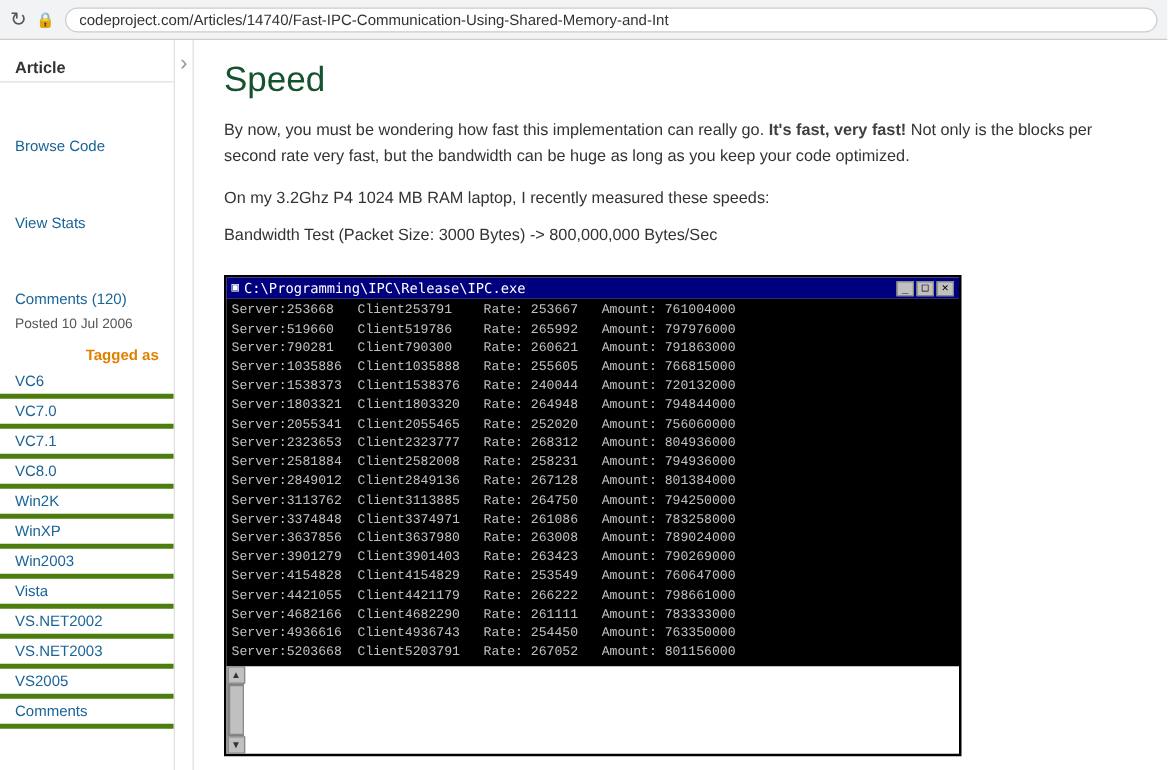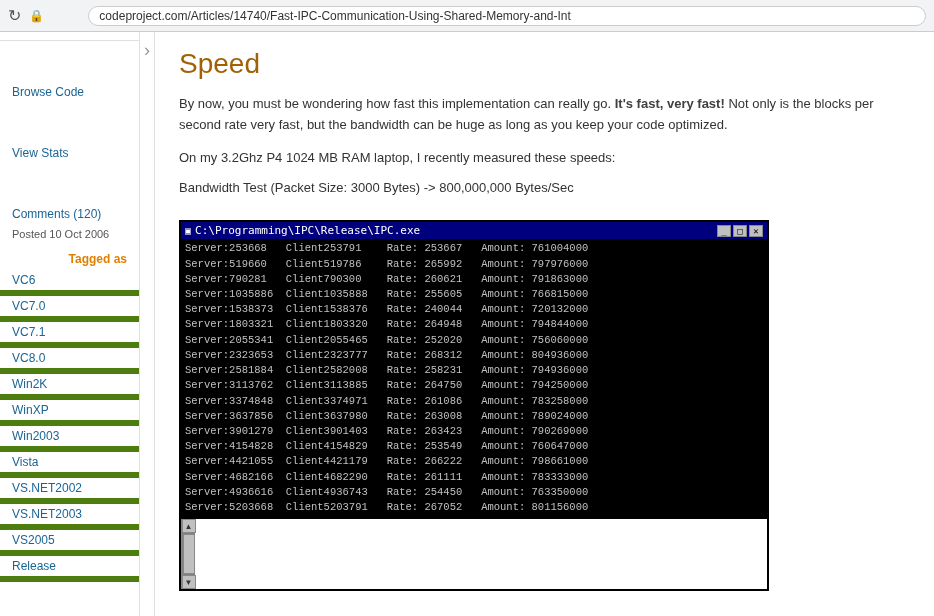--- a/index.html
+++ b/index.html
@@ -6,50 +6,50 @@
     body { font-family: Arial, sans-serif; font-size: 13px; color: #333; background: #fff; display: flex; flex-direction: column; height: 616px; overflow: hidden; }
 
     .browser-bar {
       display: flex; align-items: center; background: #f1f3f4; border-bottom: 1px solid #ccc;
       padding: 4px 8px; gap: 8px; height: 32px;
     }
     .refresh-icon { color: #555; font-size: 16px; cursor: pointer; }
     .lock-icon { color: #555; font-size: 12px; }
     .url-bar {
       flex: 1; background: #fff; border: 1px solid #ccc; border-radius: 12px;
-      padding: 2px 10px; font-size: 12px; color: #333; margin-left: 36px;
+      padding: 2px 10px; font-size: 12px; color: #333;
     }
 
     .page-layout { display: flex; flex: 1; overflow: hidden; }
 
     .sidebar {
       width: 140px; min-width: 140px; border-right: 1px solid #e0e0e0;
       padding: 8px 0; overflow-y: auto; background: #fff;
     }
     .sidebar-section-title {
       font-weight: bold; font-size: 13px; padding: 6px 12px 4px 12px; color: #333;
     }
     .sidebar-link {
       display: block; padding: 3px 12px; color: #1a6496; font-size: 12px; text-decoration: none;
       cursor: pointer;
       margin-top: 41px;
     }
     .sidebar-posted { font-size: 11px; padding: 4px 12px; color: #555; }
     .sidebar-tagged { font-weight: bold; font-size: 12px; padding: 8px 12px 4px 12px; color: #e08000; text-align: right; }
     .sidebar-tag {
       display: block; padding: 3px 12px; color: #1a6496; font-size: 12px;
-      border-bottom: 6px solid #4d7c0f; cursor: pointer; text-decoration: none;
+      border-bottom: 4px solid #4d7c0f; cursor: pointer; text-decoration: none;
     }
 
     .main-content {
       flex: 1; padding: 16px 24px; overflow-y: auto; background: #fff;
     }
 
     .section-title {
-      font-size: 28px; font-weight: normal; color: #a16207; margin-bottom: 14px;
+      font-size: 28px; font-weight: normal; color: #14532d; margin-bottom: 14px;
     }
 
     .intro-text {
       font-size: 13px; line-height: 1.6; margin-bottom: 12px; color: #333;
     }
 
     .bandwidth-text {
       font-size: 13px; margin-bottom: 25px; color: #333;
     }
 
@@ -98,38 +98,39 @@
 
 <div class="browser-bar">
   <span class="refresh-icon">↻</span>
   <span class="lock-icon">🔒</span>
   <input class="url-bar" readonly="" value="codeproject.com/Articles/14740/Fast-IPC-Communication-Using-Shared-Memory-and-Int" style="">
 </div>
 
 <div class="page-layout">
 
   <div class="sidebar">
+    <div class="sidebar-section-title">Article</div>
     <div style="border-bottom:1px solid #e0e0e0; margin-bottom:4px;"></div>
     <a class="sidebar-link">Browse Code</a>
     <a class="sidebar-link">View Stats</a>
     <a class="sidebar-link">Comments (120)</a>
-    <div class="sidebar-posted">Posted 10 Oct 2006</div>
+    <div class="sidebar-posted">Posted 10 Jul 2006</div>
     <div class="sidebar-tagged">Tagged as</div>
     <a class="sidebar-tag">VC6</a>
     <a class="sidebar-tag">VC7.0</a>
     <a class="sidebar-tag">VC7.1</a>
     <a class="sidebar-tag">VC8.0</a>
     <a class="sidebar-tag">Win2K</a>
     <a class="sidebar-tag">WinXP</a>
     <a class="sidebar-tag">Win2003</a>
     <a class="sidebar-tag">Vista</a>
     <a class="sidebar-tag">VS.NET2002</a>
     <a class="sidebar-tag">VS.NET2003</a>
     <a class="sidebar-tag">VS2005</a>
-    <a class="sidebar-tag">Release</a>
+    <a class="sidebar-tag">Comments</a>
   </div>
 
   <div style="padding: 8px 4px; font-size:18px; color:#999; border-right:1px solid #e0e0e0;">›</div>
 
   <div class="main-content">
     <h1 class="section-title">Speed</h1>
 
     <p class="intro-text">
       <span>By now, you must be wondering how fast this implementation can really go. </span><span style="color:#404040; font-weight:bold;">It's fast, very fast!</span><span> Not only is the blocks per second rate very fast, but the bandwidth can be huge as long as you keep your code optimized.</span>
     </p>
@@ -154,20 +155,21 @@
         <div class="cmd-body" id="cmd-lines-container" style="flex:1;">
         <div class="line">Server:253668   Client253791    Rate: 253667   Amount: 761004000</div>
             <div class="line">Server:519660   Client519786    Rate: 265992   Amount: 797976000</div>
             <div class="line">Server:790281   Client790300    Rate: 260621   Amount: 791863000</div>
             <div class="line">Server:1035886  Client1035888   Rate: 255605   Amount: 766815000</div>
             <div class="line">Server:1538373  Client1538376   Rate: 240044   Amount: 720132000</div>
             <div class="line">Server:1803321  Client1803320   Rate: 264948   Amount: 794844000</div>
             <div class="line">Server:2055341  Client2055465   Rate: 252020   Amount: 756060000</div>
             <div class="line">Server:2323653  Client2323777   Rate: 268312   Amount: 804936000</div>
             <div class="line">Server:2581884  Client2582008   Rate: 258231   Amount: 794936000</div>
+            <div class="line">Server:2849012  Client2849136   Rate: 267128   Amount: 801384000</div>
             <div class="line">Server:3113762  Client3113885   Rate: 264750   Amount: 794250000</div>
             <div class="line">Server:3374848  Client3374971   Rate: 261086   Amount: 783258000</div>
             <div class="line">Server:3637856  Client3637980   Rate: 263008   Amount: 789024000</div>
             <div class="line">Server:3901279  Client3901403   Rate: 263423   Amount: 790269000</div>
             <div class="line">Server:4154828  Client4154829   Rate: 253549   Amount: 760647000</div>
             <div class="line">Server:4421055  Client4421179   Rate: 266222   Amount: 798661000</div>
             <div class="line">Server:4682166  Client4682290   Rate: 261111   Amount: 783333000</div>
             <div class="line">Server:4936616  Client4936743   Rate: 254450   Amount: 763350000</div>
             <div class="line">Server:5203668  Client5203791   Rate: 267052   Amount: 801156000</div>
           </div>

